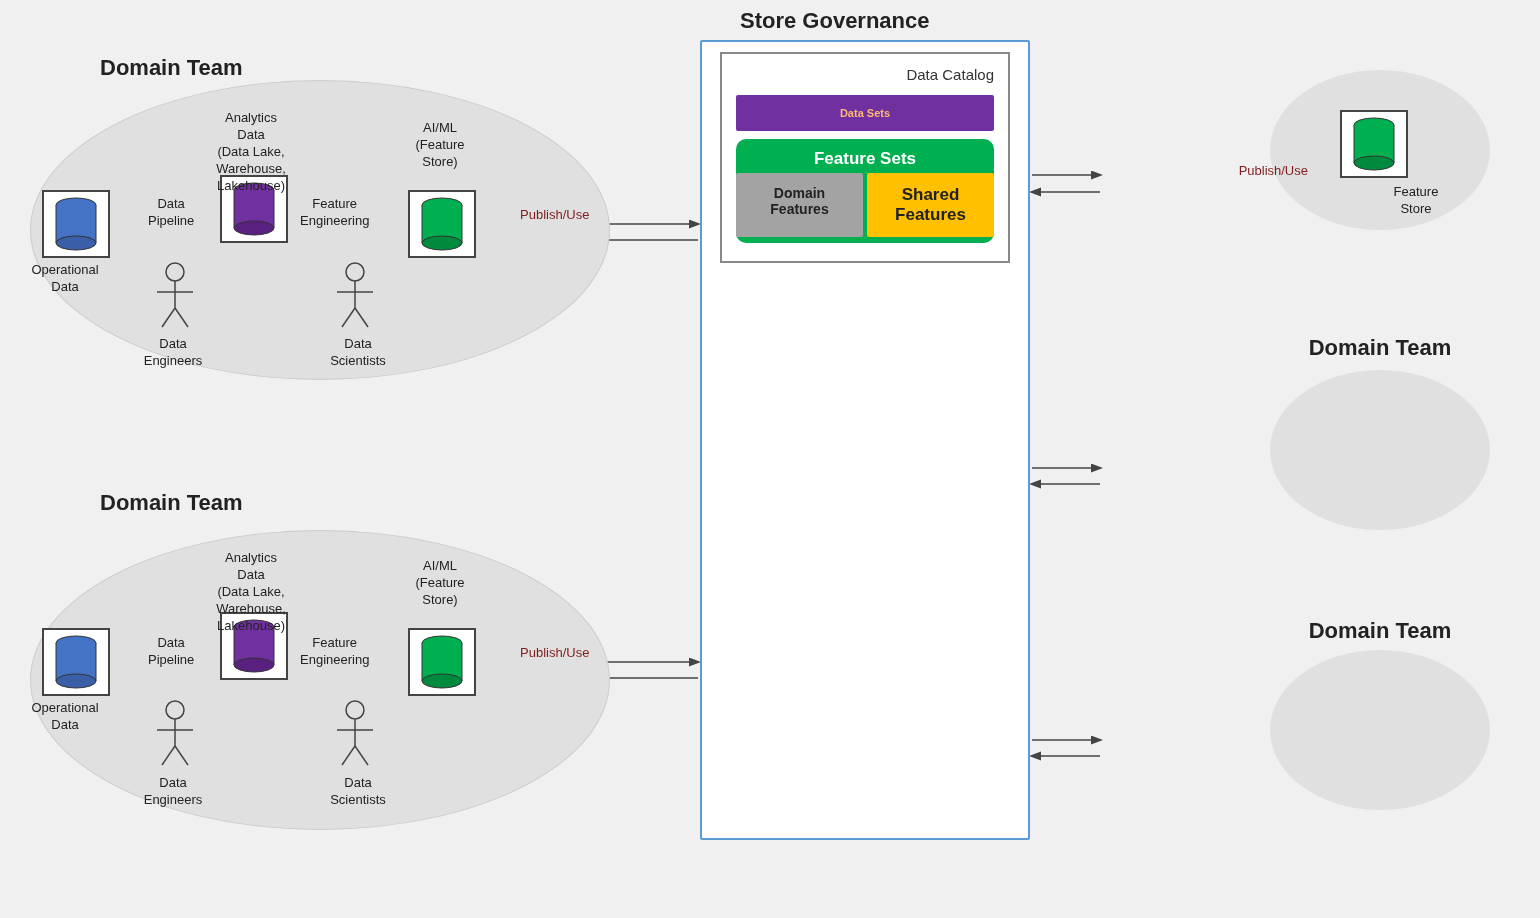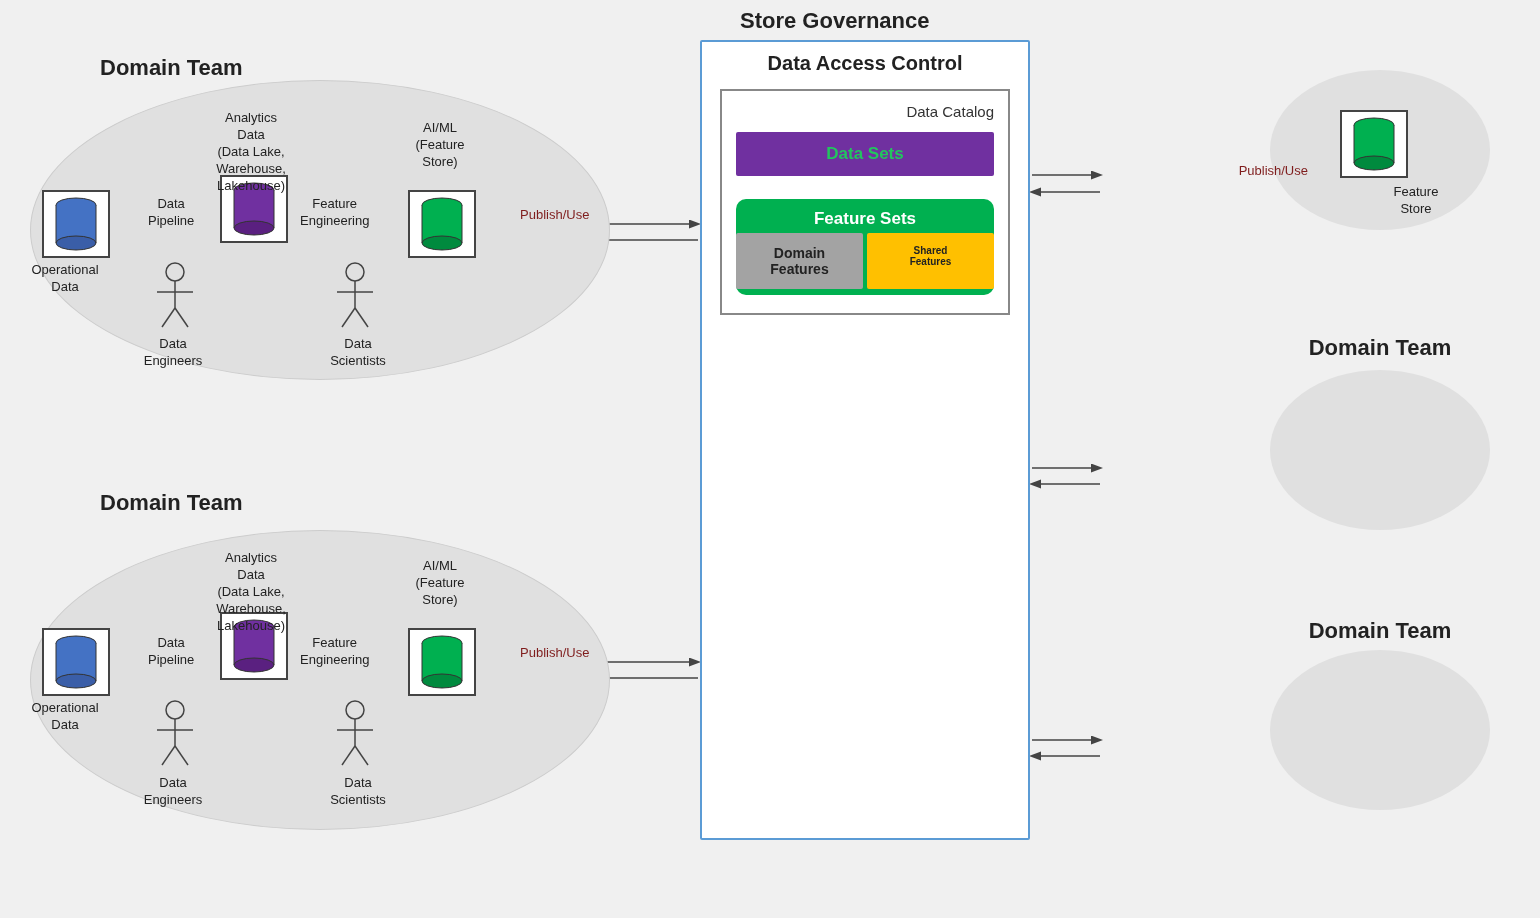--- a/index.html
+++ b/index.html
@@ -86,26 +86,26 @@
       background: white;
     }
     .catalog-title {
       font-size: 15px;
       color: #333;
       margin-bottom: 12px;
       text-align: right;
     }
     .datasets-bar {
       background: #7030a0;
-      color: #22c55e;
-      text-align: center;
-      font-size: 17px;
+      color: #fdba74;
+      text-align: center;
+      font-size: 11px;
       font-weight: bold;
       padding: 12px 0;
-      margin-bottom: 23px;
+      margin-bottom: 8px;
       border-radius: 2px;
     }
     .feature-sets-bar {
       background: #00b050;
       color: white;
       text-align: center;
       font-size: 17px;
       font-weight: bold;
       padding: 10px 0 6px 0;
       border-radius: 10px;
@@ -121,21 +121,21 @@
       text-align: center;
       font-size: 14px;
       font-weight: bold;
       flex: 1;
       padding: 12px 4px;
       border-radius: 2px;
     }
     .shared-features-box {
       background: #ffc000;
       color: #222;
-      font-size: 10px;
+      font-size: 17px;
       font-weight: bold;
       flex: 1;
       padding: 12px 4px;
       border-radius: 2px;
     }
 
     
     .icon-box {
       position: absolute;
       width: 68px; height: 68px;
@@ -245,21 +245,20 @@
   <div class="circle-right circle-mid-right"></div>
   <div class="circle-right circle-bot-right"></div>
 
   <div class="section-title" style="left:100px; top:55px;">Domain Team</div>
   <div class="section-title" style="left:100px; top:490px;">Domain Team</div>
   <div class="section-title" style="left:740px; top:8px;">Store Governance</div>
   <div class="section-title" style="right:50px; top:335px; width:220px;">Domain Team</div>
   <div class="section-title" style="right:50px; top:618px; width:220px;">Domain Team</div>
 
   <div class="governance-box">
-    <div class="access-control-title">Data Access Control</div>
     <div class="catalog-box">
       <div class="catalog-title">Data Catalog</div>
       <div class="datasets-bar">Data Sets</div>
       <div class="feature-sets-bar">
         <span>Feature Sets</span>
         <div class="feature-sub-row">
           <div class="domain-features-box">Domain<br>Features</div>
           <div class="shared-features-box">Shared<br>Features</div>
         </div>
       </div>

